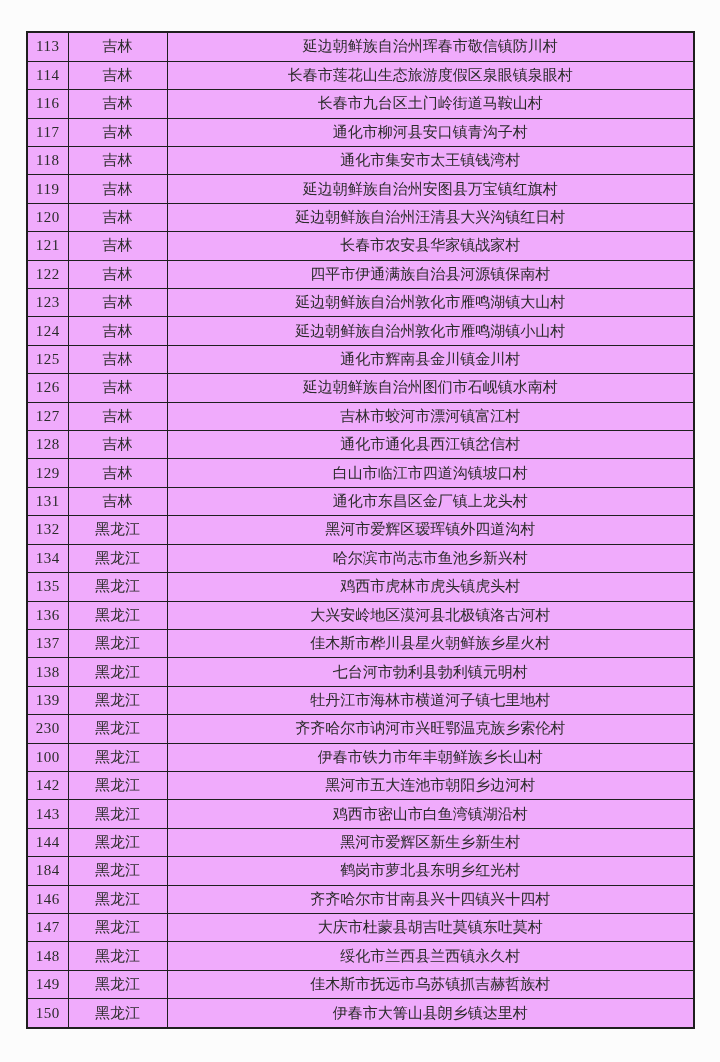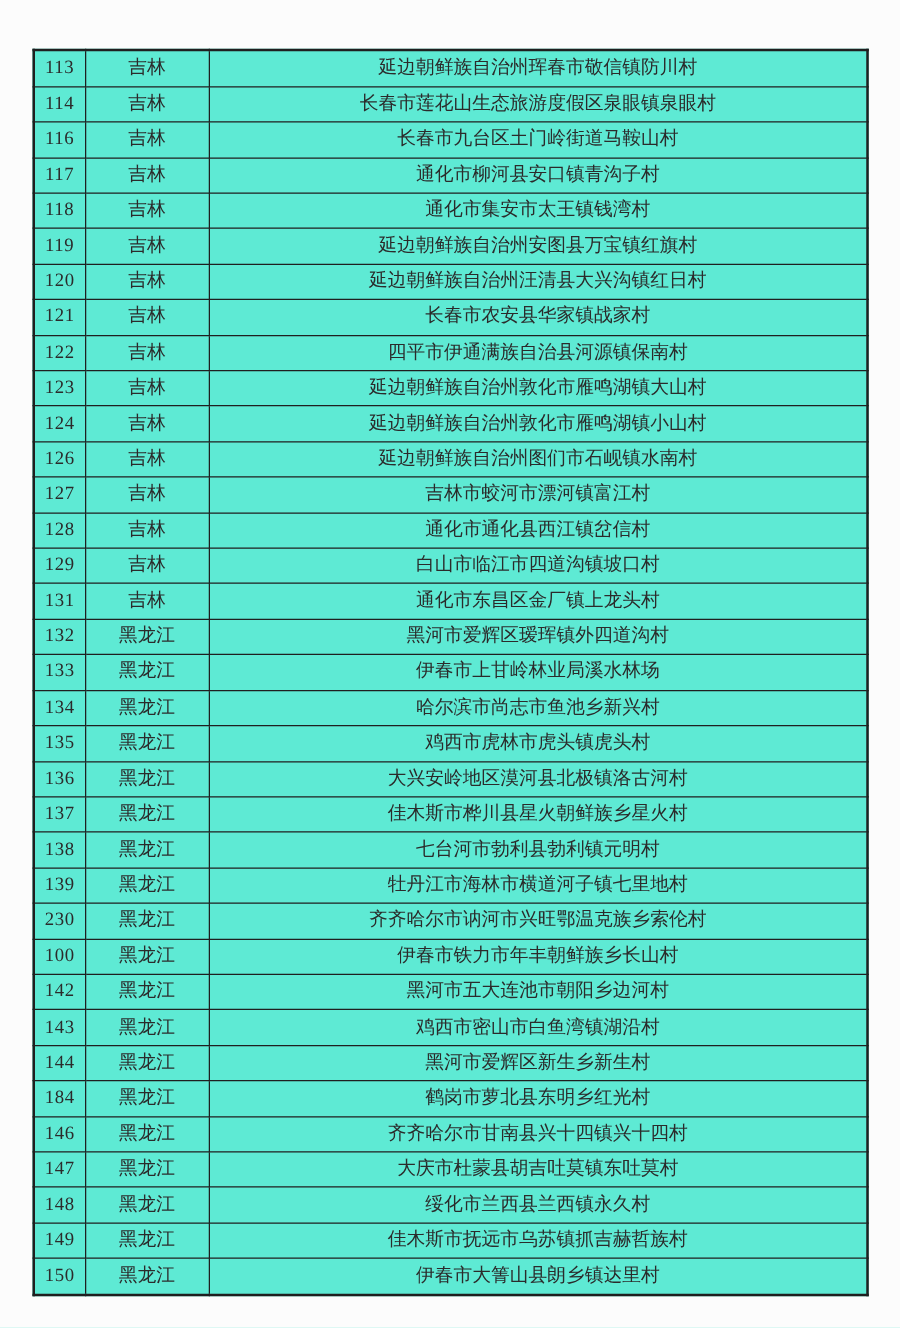--- a/index.html
+++ b/index.html
@@ -17,23 +17,22 @@
     background: #fcfcfc;
   }
   table.village-table {
     position: absolute;
     left: 26px;
     top: 31px;
     width: 669px;
     height: 998px;
     border-collapse: collapse;
     table-layout: fixed;
-    background: #5eead4;
+    background: #f0abfc;
     border: 2px solid #1f1f1f;
-    margin-top: 8px;
   }
   table.village-table td {
     border: 1px solid #1f1f1f;
     text-align: center;
     vertical-align: middle;
     color: #2b2b2b;
     font-size: 15px;
     line-height: 1;
     padding: 0 2px;
     white-space: nowrap;
@@ -98,20 +97,25 @@
           <td class="col-no">123</td>
           <td class="col-prov">吉林</td>
           <td class="col-village">延边朝鲜族自治州敦化市雁鸣湖镇大山村</td>
         </tr>
         <tr>
           <td class="col-no">124</td>
           <td class="col-prov">吉林</td>
           <td class="col-village">延边朝鲜族自治州敦化市雁鸣湖镇小山村</td>
         </tr>
         <tr>
+          <td class="col-no">125</td>
+          <td class="col-prov">吉林</td>
+          <td class="col-village">通化市辉南县金川镇金川村</td>
+        </tr>
+        <tr>
           <td class="col-no">126</td>
           <td class="col-prov">吉林</td>
           <td class="col-village">延边朝鲜族自治州图们市石岘镇水南村</td>
         </tr>
         <tr>
           <td class="col-no">127</td>
           <td class="col-prov">吉林</td>
           <td class="col-village">吉林市蛟河市漂河镇富江村</td>
         </tr>
         <tr>
@@ -126,25 +130,20 @@
         </tr>
         <tr>
           <td class="col-no">131</td>
           <td class="col-prov">吉林</td>
           <td class="col-village">通化市东昌区金厂镇上龙头村</td>
         </tr>
         <tr>
           <td class="col-no">132</td>
           <td class="col-prov">黑龙江</td>
           <td class="col-village">黑河市爱辉区瑷珲镇外四道沟村</td>
-        </tr>
-        <tr>
-          <td class="col-no">133</td>
-          <td class="col-prov">黑龙江</td>
-          <td class="col-village">伊春市上甘岭林业局溪水林场</td>
         </tr>
         <tr>
           <td class="col-no">134</td>
           <td class="col-prov">黑龙江</td>
           <td class="col-village">哈尔滨市尚志市鱼池乡新兴村</td>
         </tr>
         <tr>
           <td class="col-no">135</td>
           <td class="col-prov">黑龙江</td>
           <td class="col-village">鸡西市虎林市虎头镇虎头村</td>

